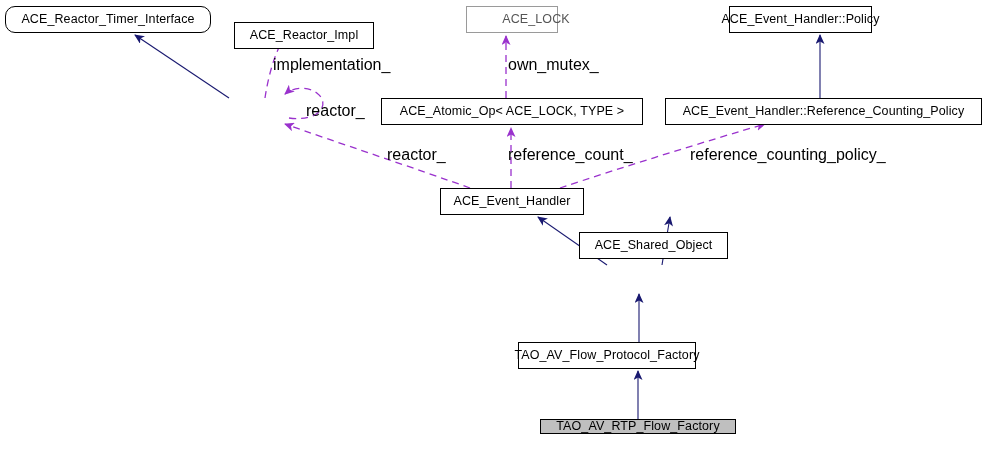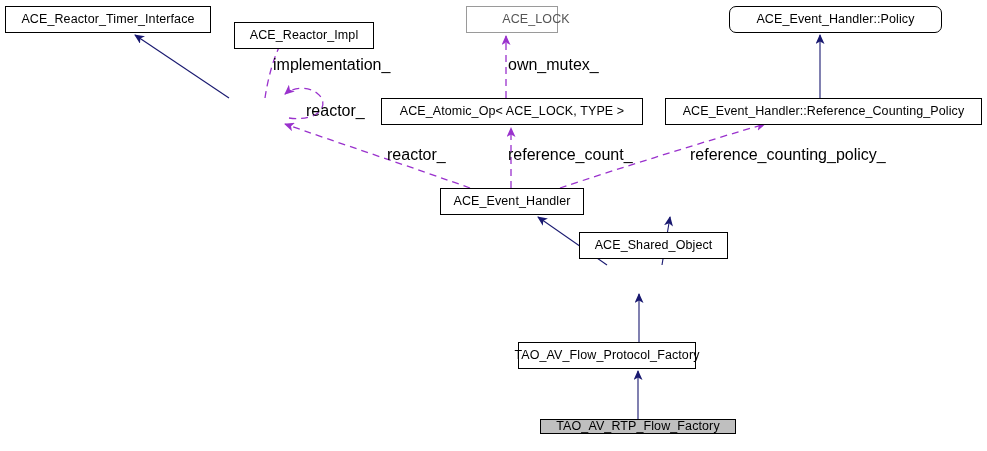--- a/index.html
+++ b/index.html
@@ -83,27 +83,27 @@
     <g stroke="#9a32cd" stroke-width="1.3" fill="none" stroke-dasharray="7,5" marker-end="url(#arrow-usage)">
       <path d="M265,98 C268,78 274,54 284,38"></path>
       <path d="M506,98 L506,36"></path>
       <path d="M289,118 C320,122 330,104 318,94 C308,85 292,88 285,94"></path>
       <path d="M470,188 C420,170 330,140 285,124"></path>
       <path d="M511,188 L511,128"></path>
       <path d="M560,188 C620,168 710,140 765,124"></path>
     </g>
   </svg>
 
-  <div class="uml-node" style="left:5px;top:6px;width:206px;height:27px;">ACE_Reactor_Timer_Interface</div>
+  <div class="uml-node" style="left:5px;top:6px;width:206px;height:27px;border-radius:10px;">ACE_Reactor_Timer_Interface</div>
 
   <div class="uml-node" style="left:234px;top:22px;width:140px;height:27px;">ACE_Reactor_Impl</div>
 
   <div class="uml-node external" style="left:466px;top:6px;width:92px;height:27px;">ACE_LOCK</div>
 
-  <div class="uml-node" style="left:729px;top:6px;width:213px;height:27px;border-radius:7px;">ACE_Event_Handler::Policy</div>
+  <div class="uml-node" style="left:729px;top:6px;width:143px;height:27px;">ACE_Event_Handler::Policy</div>
 
 
   <div class="uml-node" style="left:381px;top:98px;width:262px;height:27px;">ACE_Atomic_Op&lt; ACE_LOCK, TYPE &gt;</div>
 
   <div class="uml-node" style="left:665px;top:98px;width:317px;height:27px;">ACE_Event_Handler::Reference_Counting_Policy</div>
 
   <div class="uml-node" style="left:440px;top:188px;width:144px;height:27px;">ACE_Event_Handler</div>
 
   <div class="uml-node" style="left:579px;top:188px;width:149px;height:27px;margin-top:44px;">ACE_Shared_Object</div>
 

